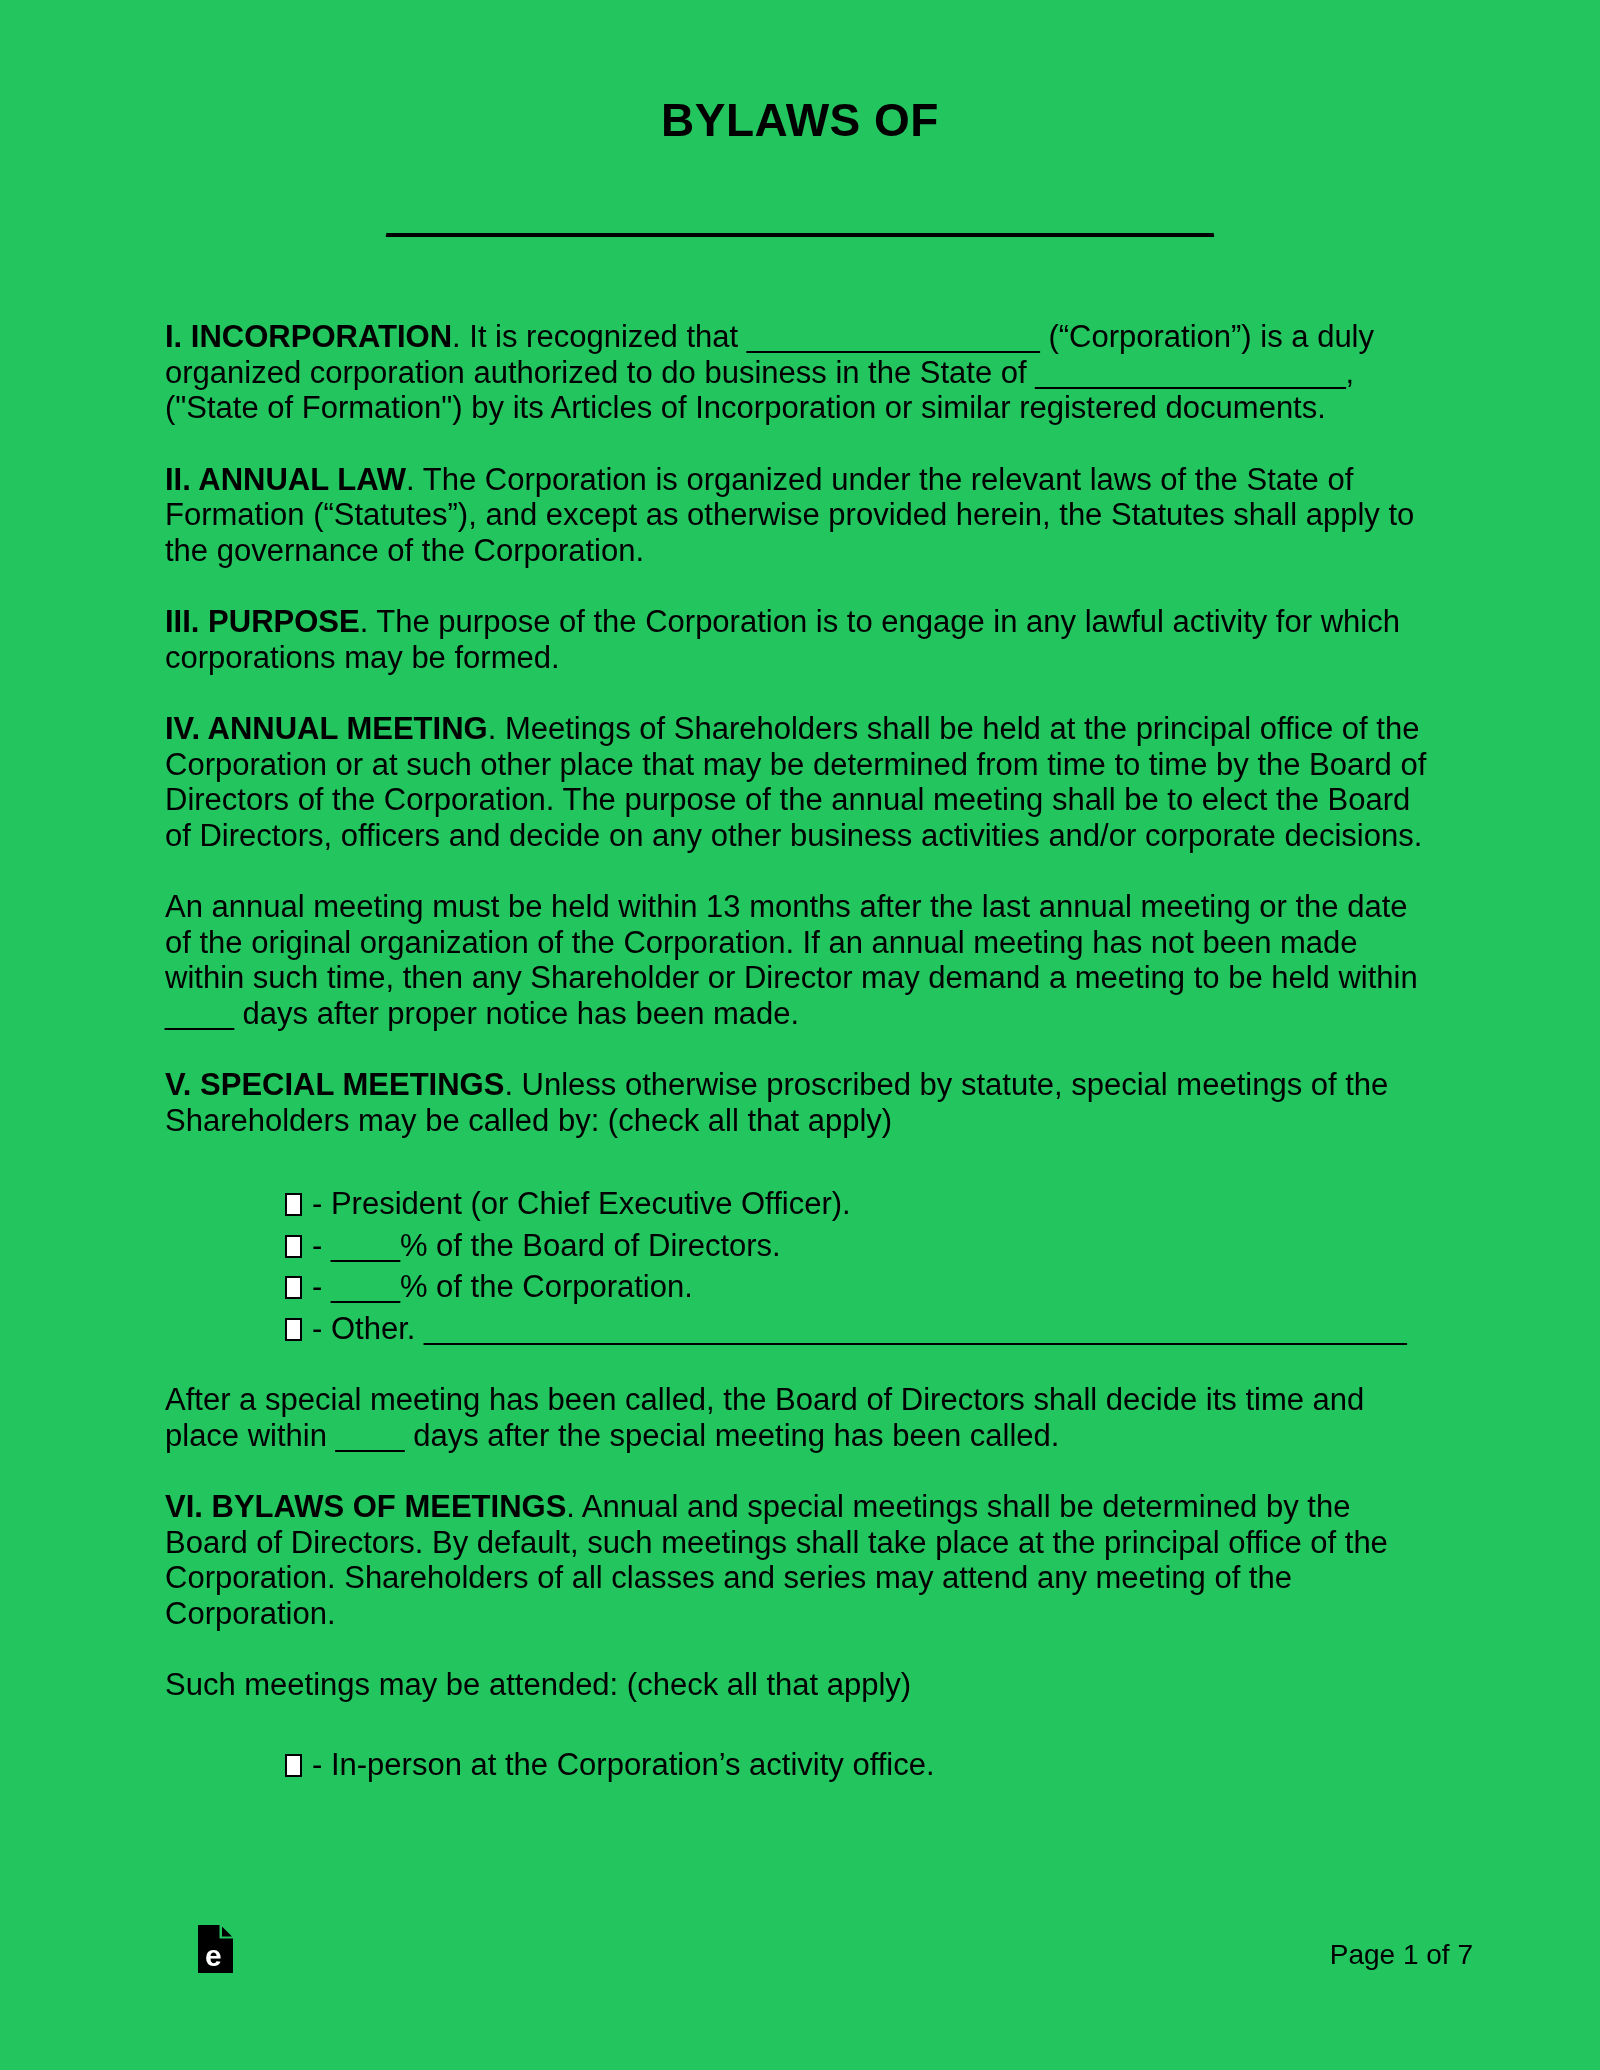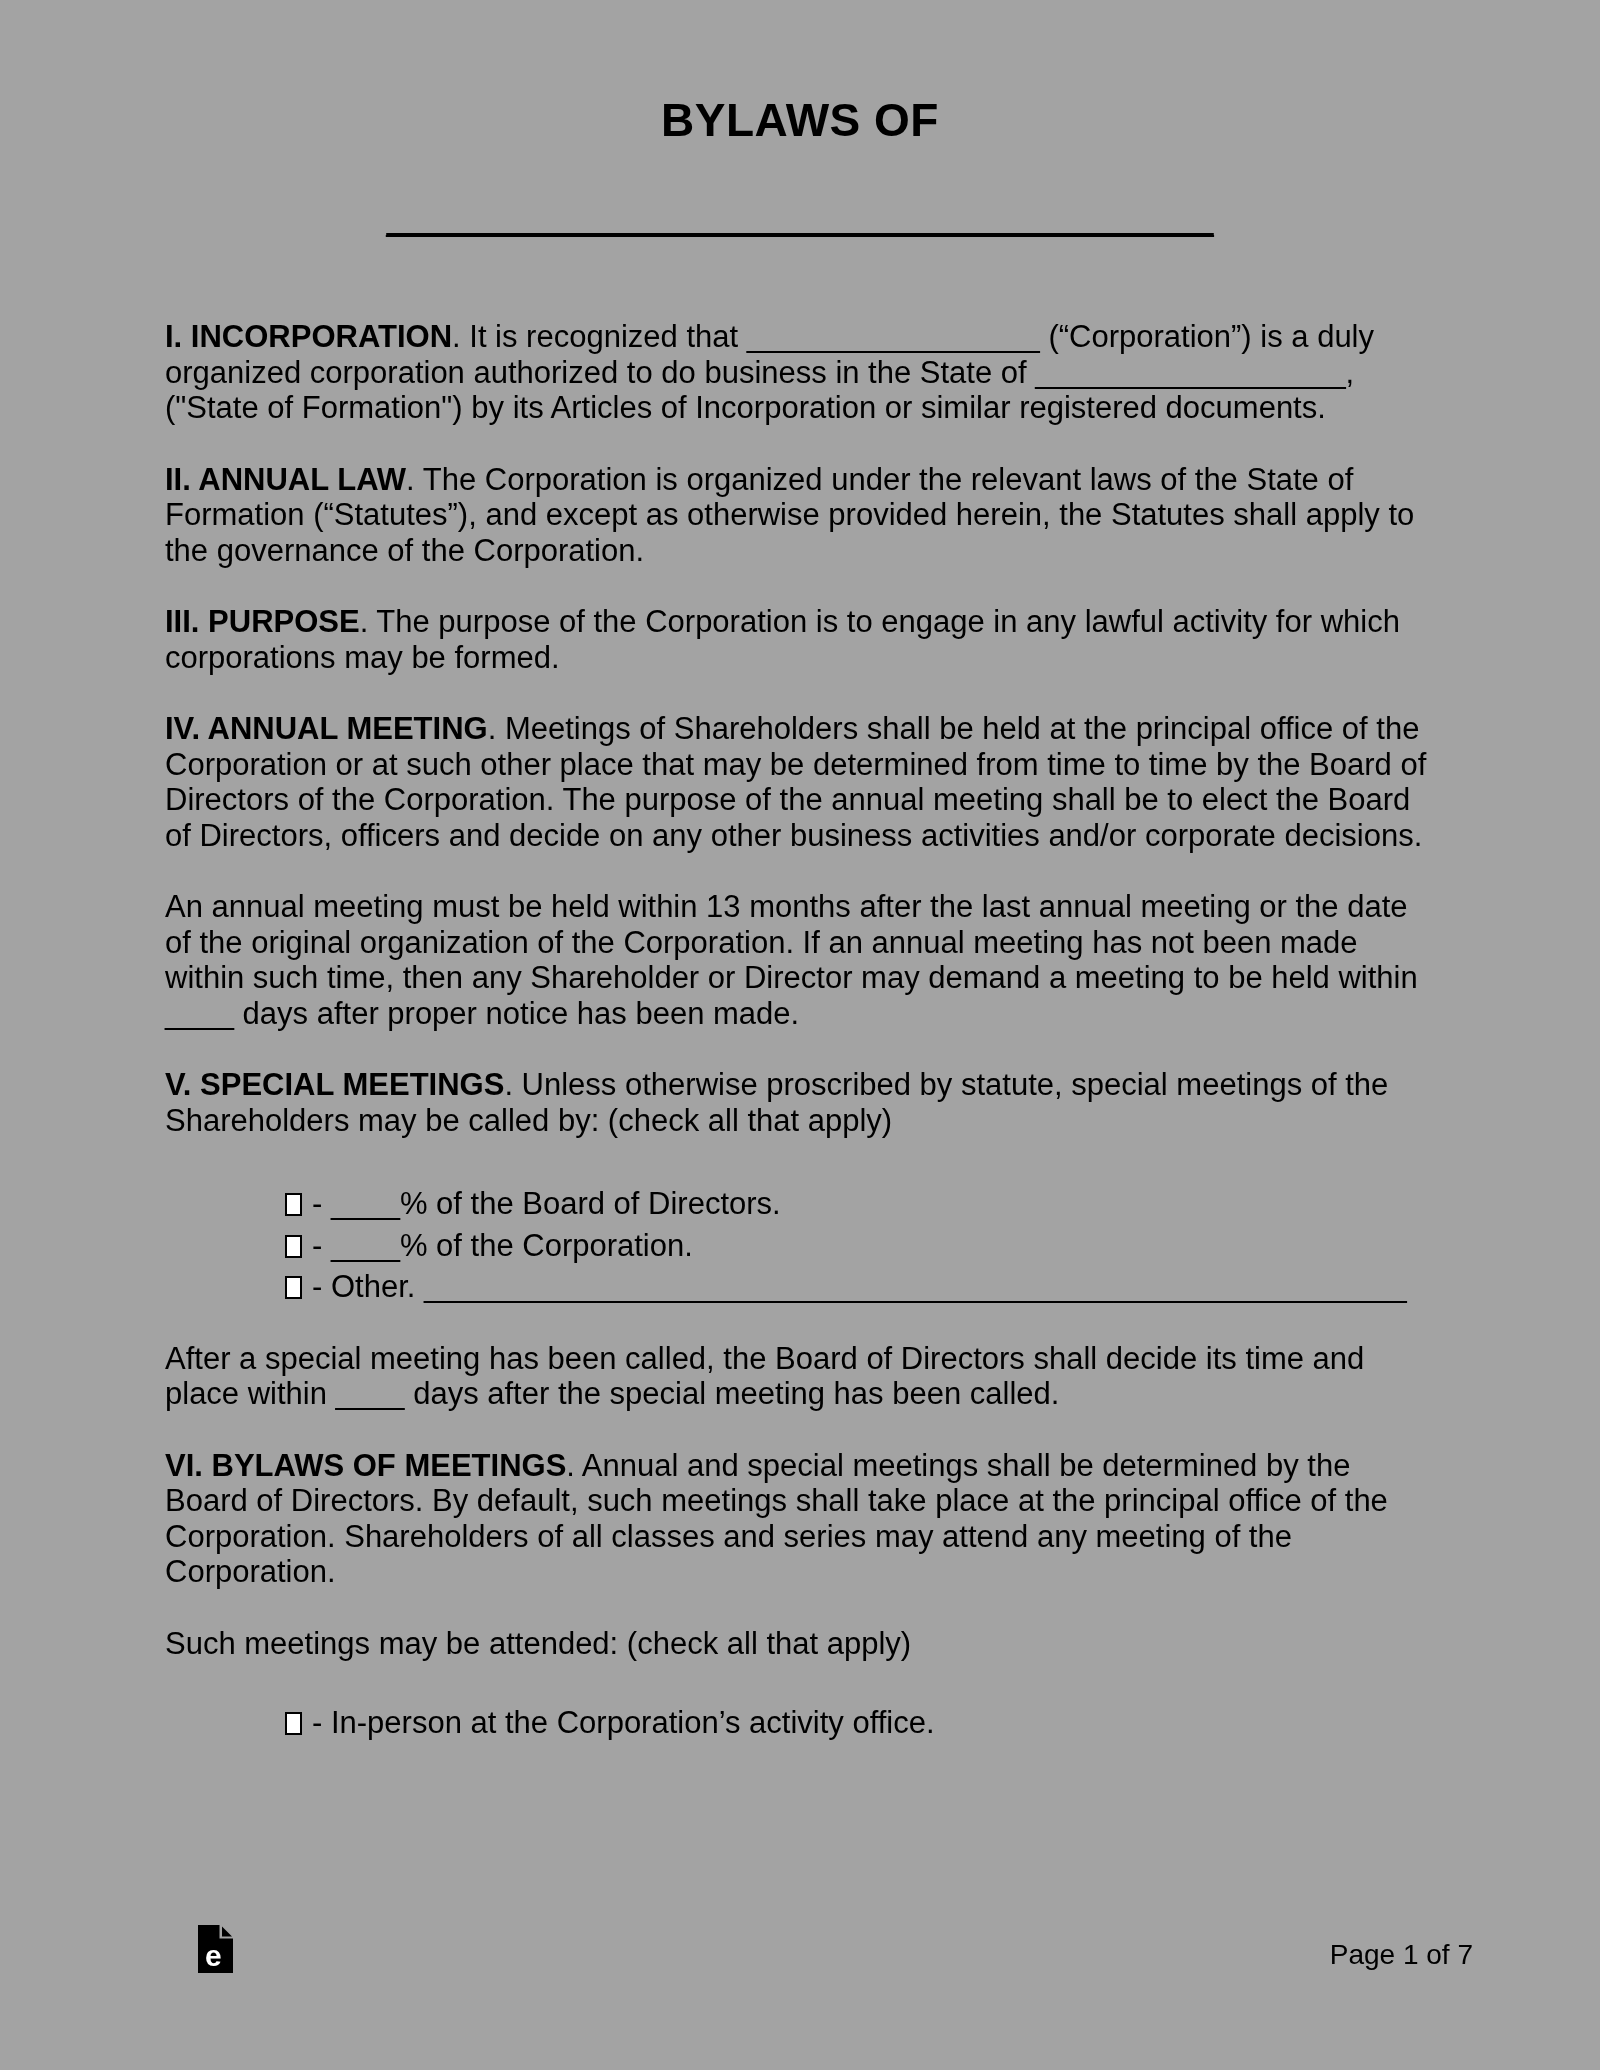--- a/index.html
+++ b/index.html
@@ -1,21 +1,21 @@
 <!DOCTYPE html>
 <html><head>
 <meta charset="utf-8">
 <style>
   * { margin:0; padding:0; box-sizing:border-box; }
   html, body { background:#ffffff; }
   .page {
     position:relative;
     width:1600px;
     height:2070px;
-    background:#a3a3a3;
+    background:#22c55e;
     color:#000000;
     font-family:"Liberation Sans", sans-serif;
     overflow:hidden;
   }
   .content {
     position:absolute;
     left:165px;
     top:0;
     width:1270px;
   }
@@ -90,20 +90,21 @@
 
     <p class="para"><span class="hd">III. PURPOSE</span><span>. The purpose of the Corporation is to engage in any lawful activity for which corporations may be formed.</span></p>
 
     <p class="para"><span class="hd">IV. ANNUAL MEETING</span><span>. Meetings of Shareholders shall be held at the principal office of the Corporation or at such other place that may be determined from time to time by the Board of Directors of the Corporation. The purpose of the annual meeting shall be to elect the Board of Directors, officers and decide on any other business activities and/or corporate decisions.</span></p>
 
     <p class="para"><span>An annual meeting must be held within 13 months after the last annual meeting or the date of the original organization of the Corporation. If an annual meeting has not been made within such time, then any Shareholder or Director may demand a meeting to be held within ____ days after proper notice has been made.</span></p>
 
     <p class="para"><span class="hd">V. SPECIAL MEETINGS</span><span>. Unless otherwise proscribed by statute, special meetings of the Shareholders may be called by: (check all that apply)</span></p>
 
     <ul class="checklist">
+      <li><span class="cb"></span><span>- President (or Chief Executive Officer).</span></li>
       <li><span class="cb"></span><span>- ____% of the Board of Directors.</span></li>
       <li><span class="cb"></span><span>- ____% of the Corporation.</span></li>
       <li><span class="cb"></span><span>- Other. _________________________________________________________</span></li>
     </ul>
 
     <p class="para"><span>After a special meeting has been called, the Board of Directors shall decide its time and place within ____ days after the special meeting has been called.</span></p>
 
     <p class="para"><span class="hd">VI. BYLAWS OF MEETINGS</span><span>. Annual and special meetings shall be determined by the Board of Directors. By default, such meetings shall take place at the principal office of the Corporation. Shareholders of all classes and series may attend any meeting of the Corporation.</span></p>
 
     <p class="para"><span>Such meetings may be attended: (check all that apply)</span></p>

